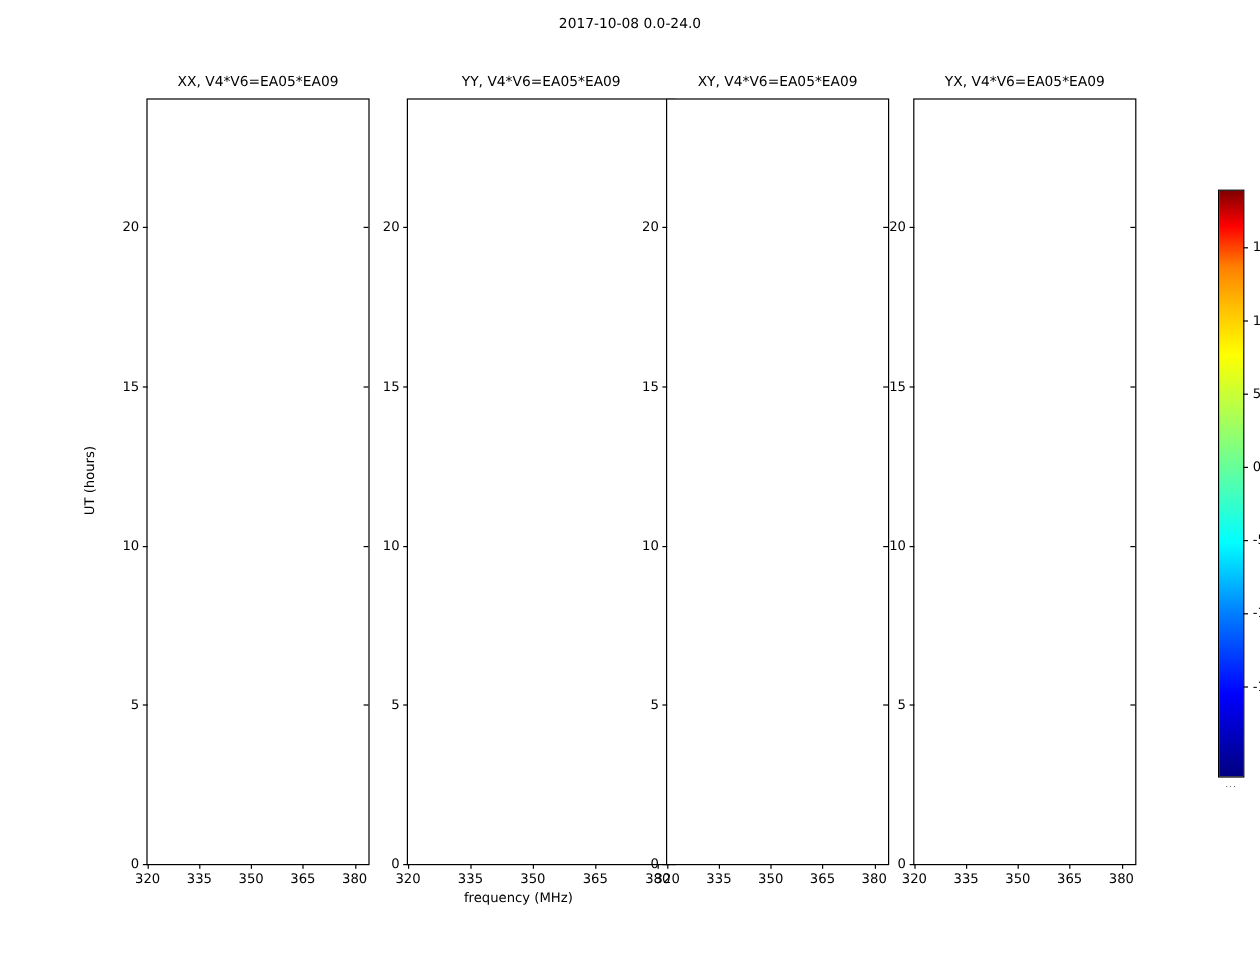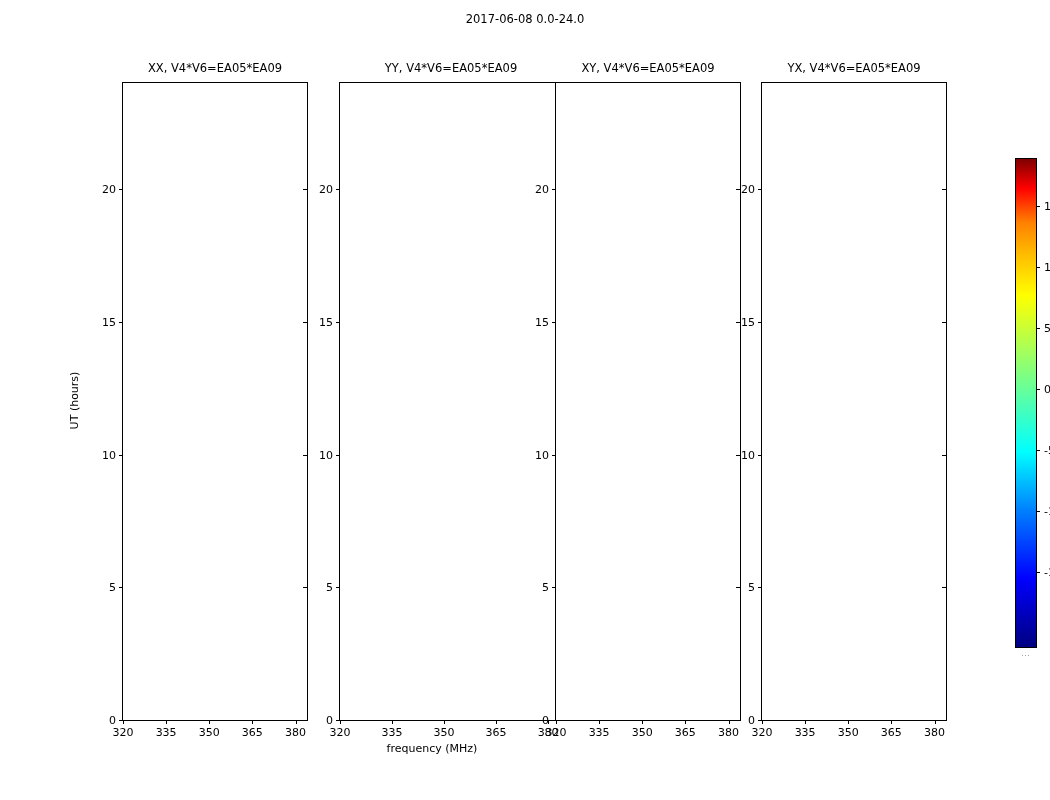--- a/index.html
+++ b/index.html
@@ -154,21 +154,21 @@
     color: #555;
     text-align: center;
     letter-spacing: 1px;
   }
 </style>
 </head>
 <body>
 
 <div class="figure">
 
-  <div class="suptitle">2017-06-08 0.0-24.0</div>
+  <div class="suptitle">2017-10-08 0.0-24.0</div>
 
   <div class="panel" style="left:122px; width:186px;">
     <div class="paneltitle">XX, V4*V6=EA05*EA09</div>
     <div class="axes">
       <div class="ytick" style="top:100%"></div>
         <div class="yticklabel" style="top:100%">0</div>
       <div class="ytick" style="top:79.17%"></div>
         <div class="yticklabel" style="top:79.17%">5</div>
       <div class="ytick" style="top:58.33%"></div>
         <div class="yticklabel" style="top:58.33%">10</div>

